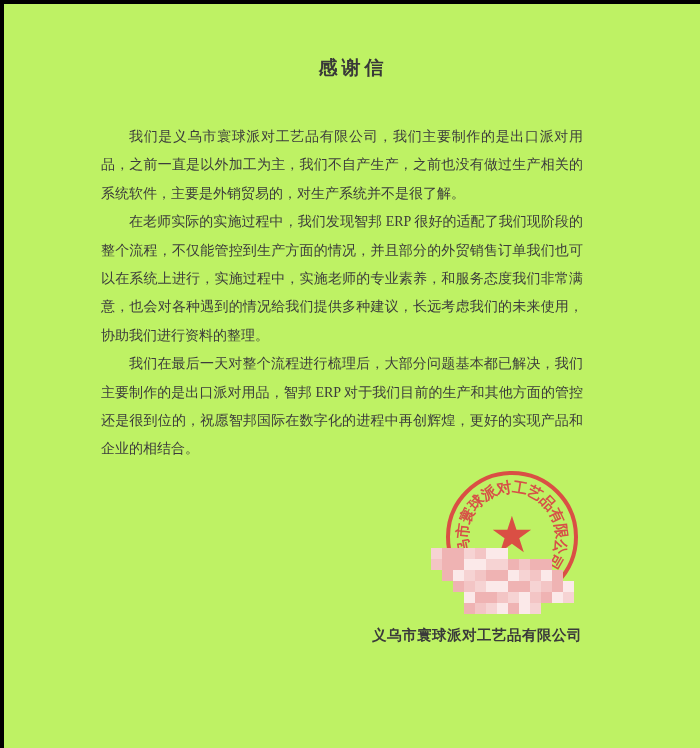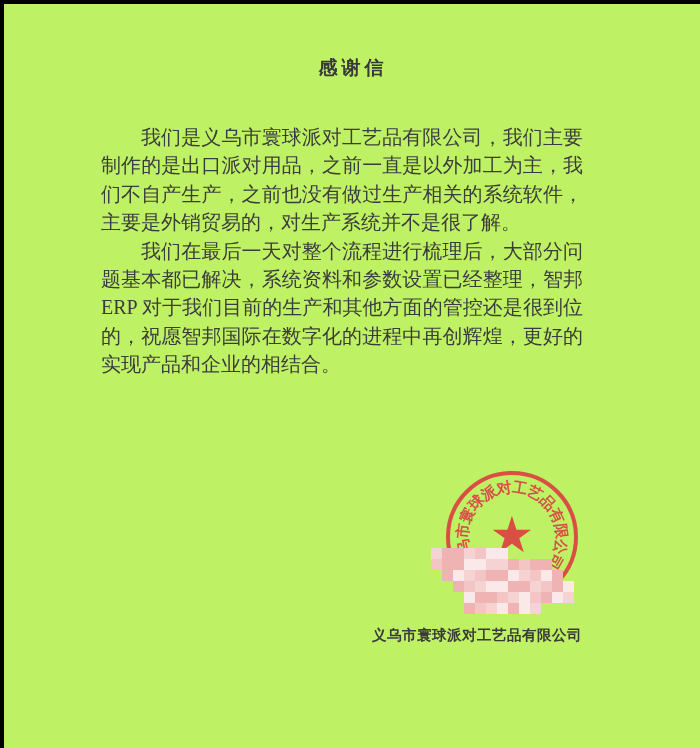--- a/index.html
+++ b/index.html
@@ -3,21 +3,21 @@
 <meta charset="utf-8">
 <style>
   html,body{margin:0;padding:0;background:#ffffff;}
   body{width:700px;height:748px;position:relative;overflow:hidden;
        font-family:"Liberation Serif","DejaVu Serif",serif;}
   .page{position:absolute;left:0;top:0;width:698px;height:746px;
         background:#bef264;border:4px solid #000000;}
   .title{position:absolute;left:0;top:51px;width:100%;text-align:center;
          font-size:19px;font-weight:bold;letter-spacing:4px;color:#383838;}
   .body-text{position:absolute;left:97px;top:119px;width:482px;
-             font-size:20px;line-height:28.4px;color:#3c3c3c;
+             font-size:14px;line-height:28.4px;color:#3c3c3c;
              text-align:justify;}
   .body-text p{margin:0;text-indent:2em;}
   
   .seal{position:absolute;left:442px;top:467px;width:132px;height:132px;
         opacity:0.94;}
   .seal-ring{position:absolute;left:0;top:0;width:124px;height:124px;
              border:4px solid #dc4543;border-radius:50%;box-sizing:content-box;}
   .seal-star{position:absolute;left:50%;top:50%;
              transform:translate(-50%,-55%);
              font-family:"DejaVu Sans",sans-serif;
@@ -34,21 +34,22 @@
 </style>
 </head>
 <body>
 
 <div class="page">
 
   <div class="title">感谢信</div>
 
   <div class="body-text">
     <p>我们是义乌市寰球派对工艺品有限公司，我们主要制作的是出口派对用品，之前一直是以外加工为主，我们不自产生产，之前也没有做过生产相关的系统软件，主要是外销贸易的，对生产系统并不是很了解。</p>
-    <p>我们在最后一天对整个流程进行梳理后，大部分问题基本都已解决，系统资料和参数设置已经整理，智邦 ERP 对于我们目前的生产和其他方面的管控还是很到位的，祝愿智邦国际在数字化的进程中再创辉煌，更好的实现产品和企业的相结合。</p>
+    <p>在老师实际的实施过程中，我们发现智邦 ERP 很好的适配了我们现阶段的整个流程，不仅能管控到生产方面的情况，并且部分的外贸销售订单我们也可以在系统上进行，实施过程中，实施老师的专业素养，和服务态度我们非常满意，也会对各种遇到的情况给我们提供多种建议，长远考虑我们的未来使用，协助我们进行资料的整理。</p>
+    <p>我们在最后一天对整个流程进行梳理后，大部分问题基本都已解决，我们主要制作的是出口派对用品，智邦 ERP 对于我们目前的生产和其他方面的管控还是很到位的，祝愿智邦国际在数字化的进程中再创辉煌，更好的实现产品和企业的相结合。</p>
   </div>
 
   <div class="seal">
     <div class="seal-ring"></div>
     <div class="seal-star">★</div>
     <div class="seal-arc" id="seal-arc">
         <span style="transform: translate(-50%, -50%) rotate(-120deg) translateY(-49px);">义</span>
         <span style="transform: translate(-50%, -50%) rotate(-101.538deg) translateY(-49px);">乌</span>
         <span style="transform: translate(-50%, -50%) rotate(-83.0769deg) translateY(-49px);">市</span>
         <span style="transform: translate(-50%, -50%) rotate(-64.6154deg) translateY(-49px);">寰</span>

